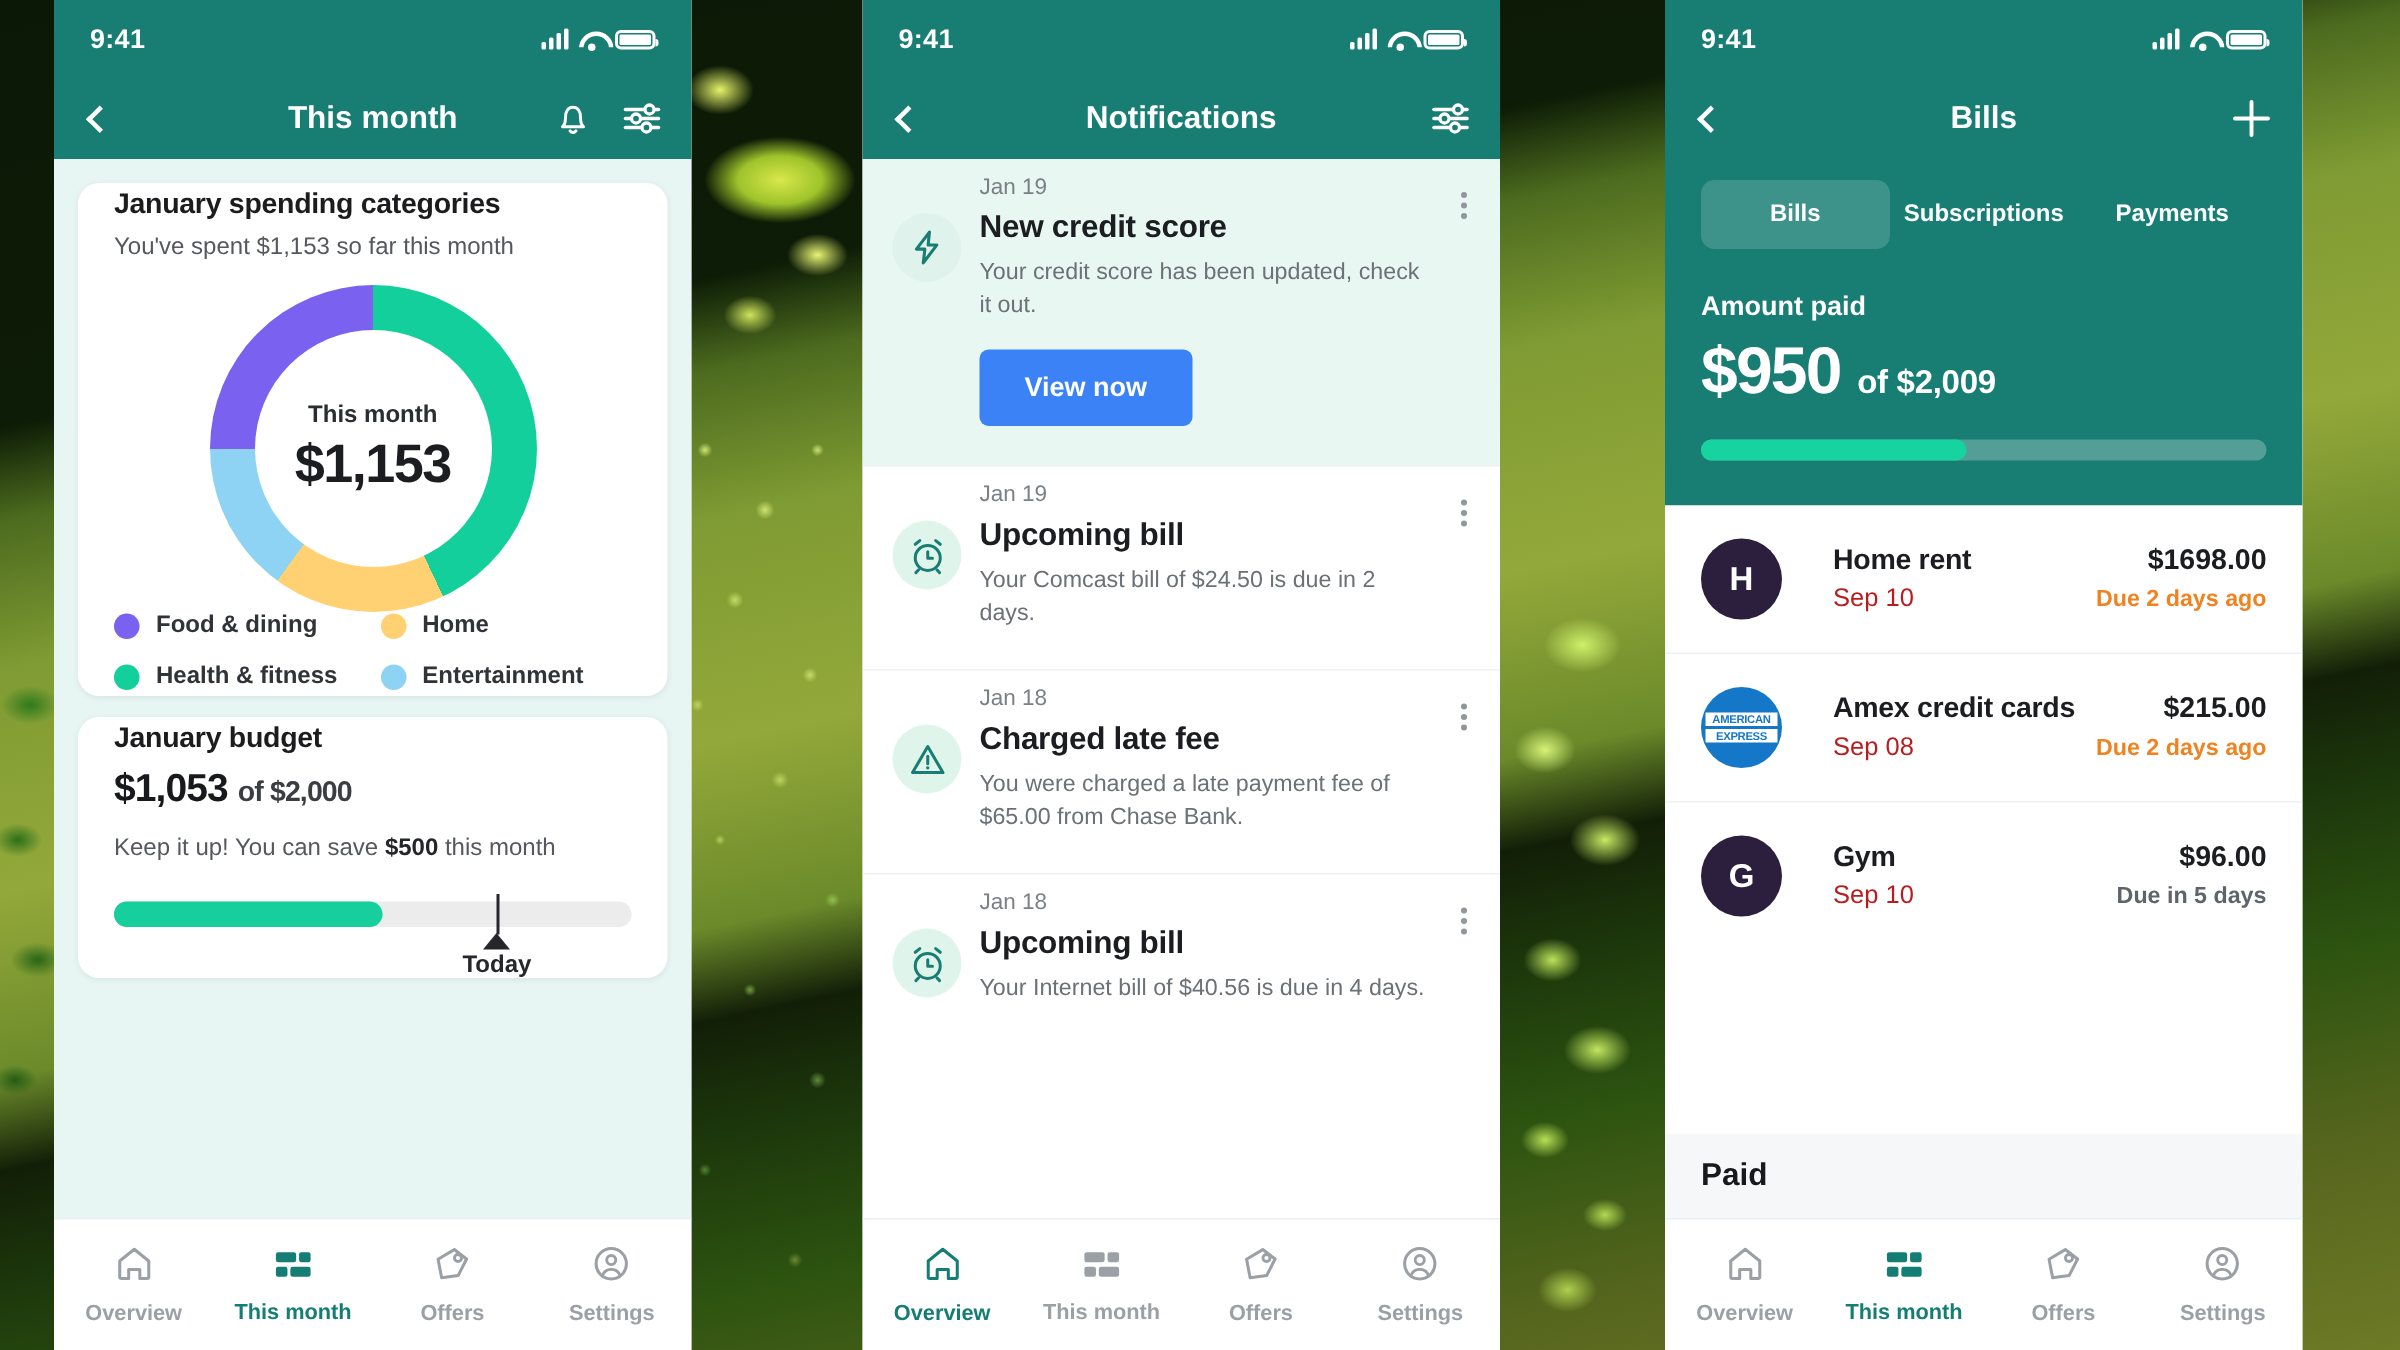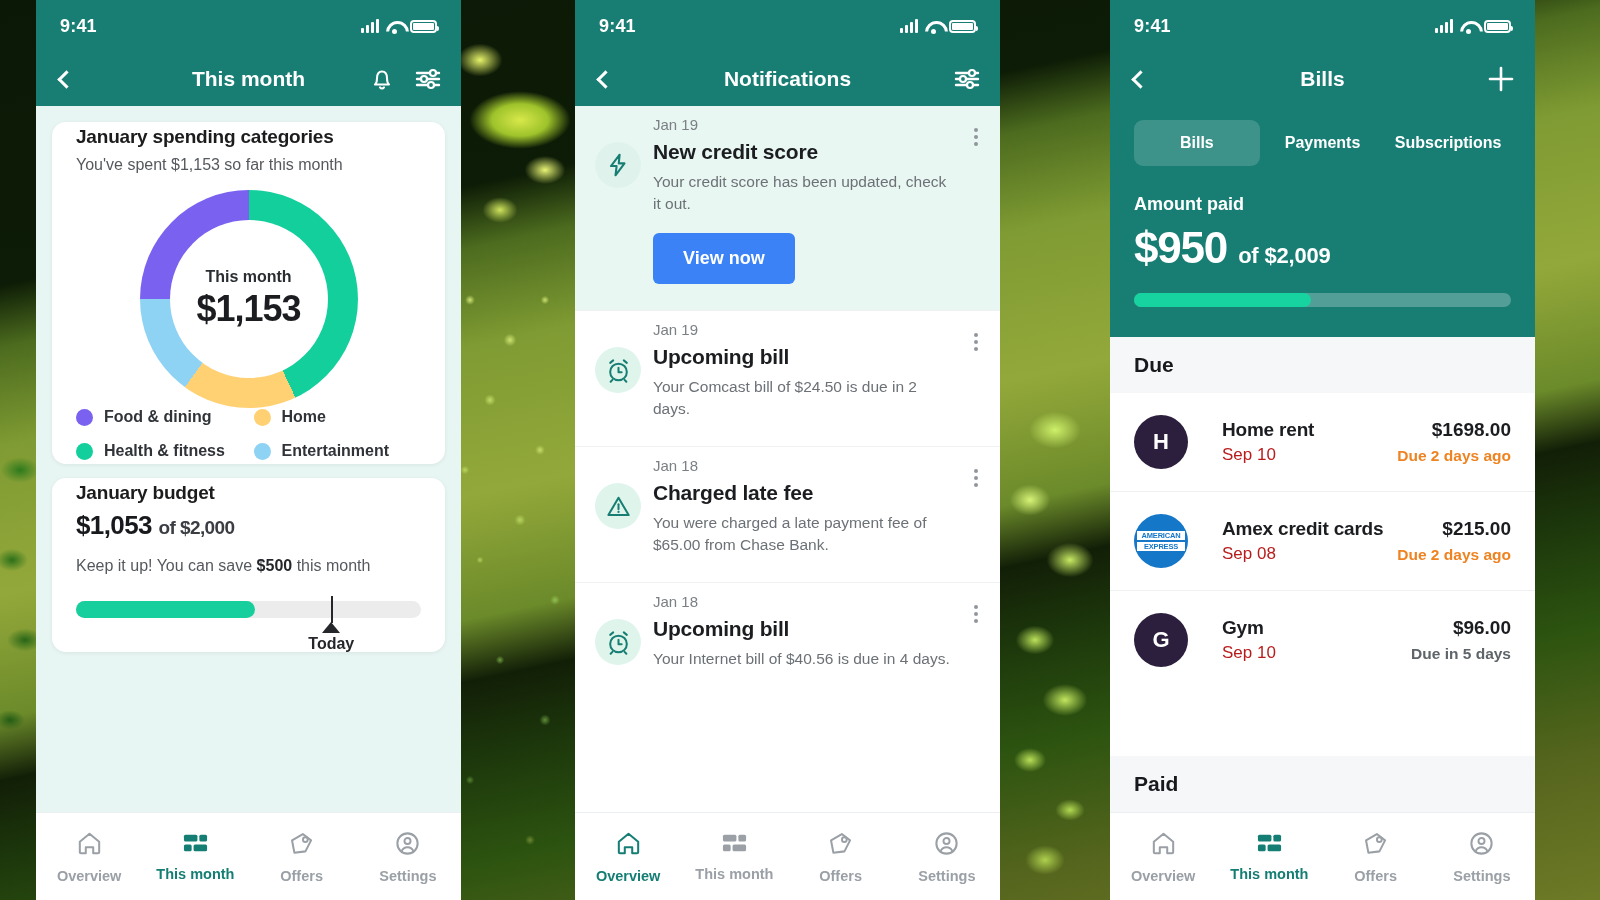--- a/index.html
+++ b/index.html
@@ -543,34 +543,33 @@
           <line x1="14" y1="3" x2="14" y2="25" stroke="#fff" stroke-width="2.6" stroke-linecap="round"></line>
           <line x1="3" y1="14" x2="25" y2="14" stroke="#fff" stroke-width="2.6" stroke-linecap="round"></line>
         </svg>
       </span>
     </span>
   </div>
 
   <div class="bills-hero">
     <div class="seg" id="bills-tabs">
         <div class="seg-item active">Bills</div>
+        <div class="seg-item">Subscriptions</div>
         <div class="seg-item">Payments</div>
-        <div class="seg-item">Subscriptions</div>
       </div>
     <div class="hero-label">Amount paid</div>
     <div class="hero-amount">
       <span>$950</span>
       <em>of $2,009</em>
     </div>
     <div class="hero-track">
       <div class="fill" id="hero-fill" style="width: 47%;"></div>
     </div>
   </div>
 
-  <div class="section-head">Due</div>
   <div class="bill-list" id="bill-list">
       <div class="bill-row">
         <div class="avatar" style="background:#2b1f3d">H</div>
         <div class="bill-mid">
           <div class="bill-name">Home rent</div>
           <div class="bill-date">Sep 10</div>
         </div>
         <div class="bill-right">
           <div class="bill-amt">$1698.00</div>
           <div class="bill-status overdue">Due 2 days ago</div>

